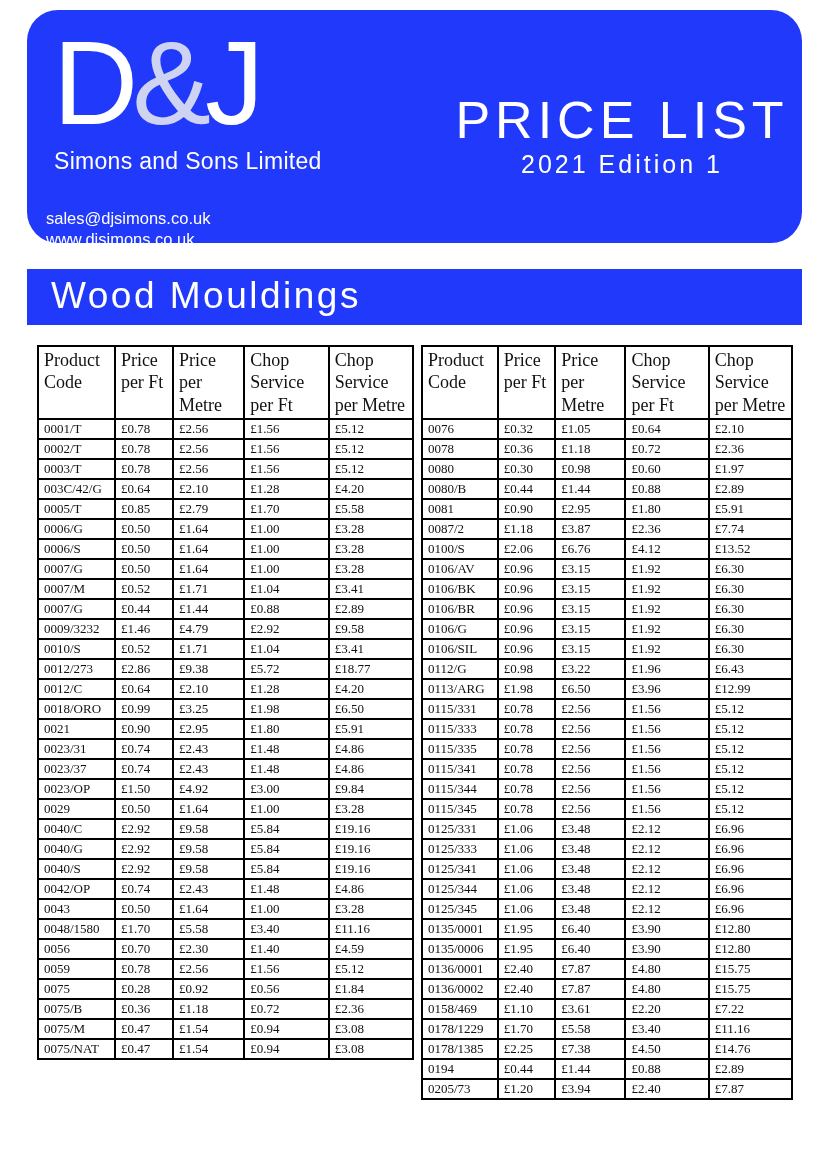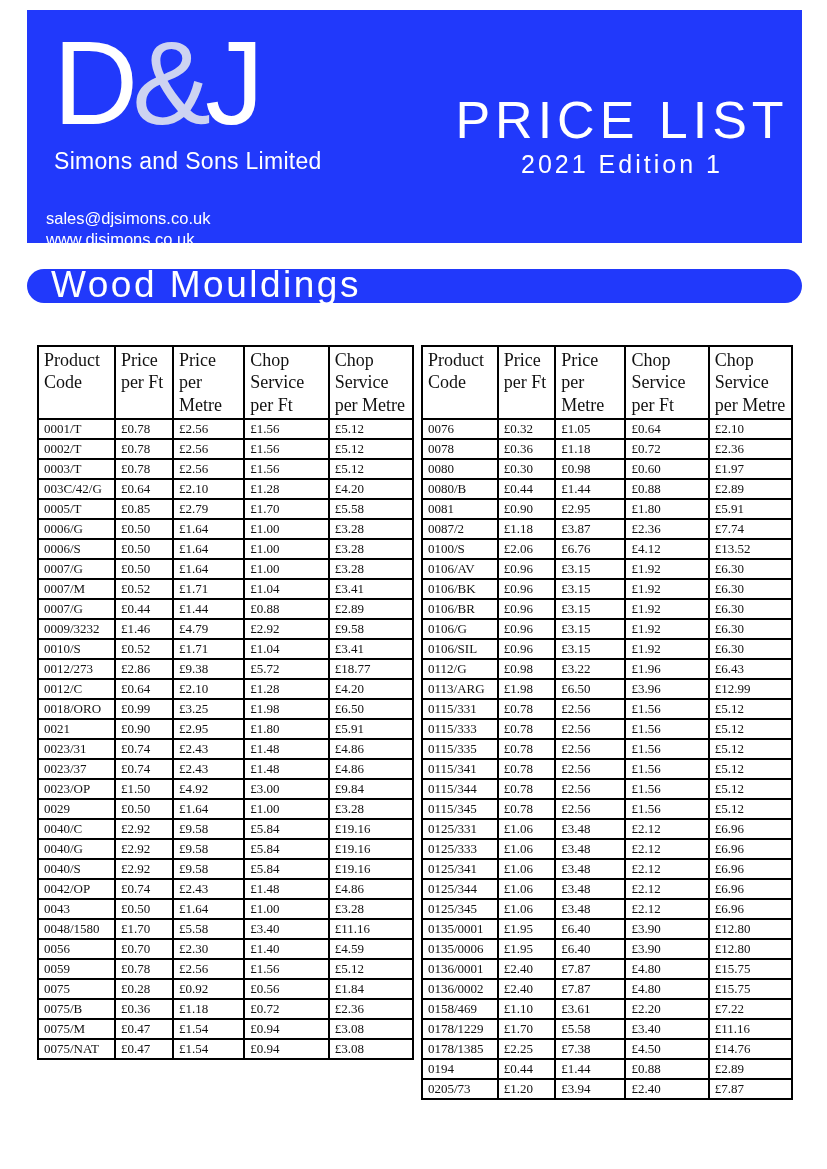--- a/index.html
+++ b/index.html
@@ -11,21 +11,21 @@
   *{box-sizing:border-box;}
   html,body{margin:0;padding:0;}
   body{
     width:827px;height:1169px;position:relative;background:#ffffff;
     font-family:"Liberation Sans",sans-serif;overflow:hidden;
   }
 
   
   .top-banner{
     position:absolute;left:27px;top:10px;width:775px;height:233px;
-    background:var(--banner-blue);color:var(--banner-text);
+    background:var(--banner-blue);color:var(--banner-text);border-radius:31px;
   }
   .logo{
     position:absolute;left:26px;top:14px;
     font-size:118px;line-height:1.0;letter-spacing:-6px;
     color:var(--banner-text);white-space:nowrap;
   }
   .logo .amp{color:var(--logo-amp);}
   .company-name{
     position:absolute;left:27px;top:138px;
     font-size:23px;letter-spacing:0.3px;color:var(--banner-text);
@@ -41,23 +41,22 @@
     font-size:52px;letter-spacing:5px;font-weight:normal;color:var(--banner-text);
     white-space:nowrap;
   }
   .edition{
     font-size:25px;letter-spacing:3px;margin-top:0;color:var(--banner-text);
     white-space:nowrap;
   }
 
   
   .section-banner{
-    position:absolute;left:27px;top:269px;width:775px;height:34px;
+    position:absolute;left:27px;top:269px;width:775px;height:56px;
     background:var(--banner-blue);
-    border-radius:17px;
   }
   .section-title{
     position:absolute;left:24px;top:50%;transform:translateY(-53%);
     font-size:37px;letter-spacing:2.5px;color:var(--banner-text);white-space:nowrap;
   }
 
   
   .price-table{
     position:absolute;top:345px;border-collapse:collapse;table-layout:fixed;
     font-family:"Liberation Serif",serif;color:#111111;

